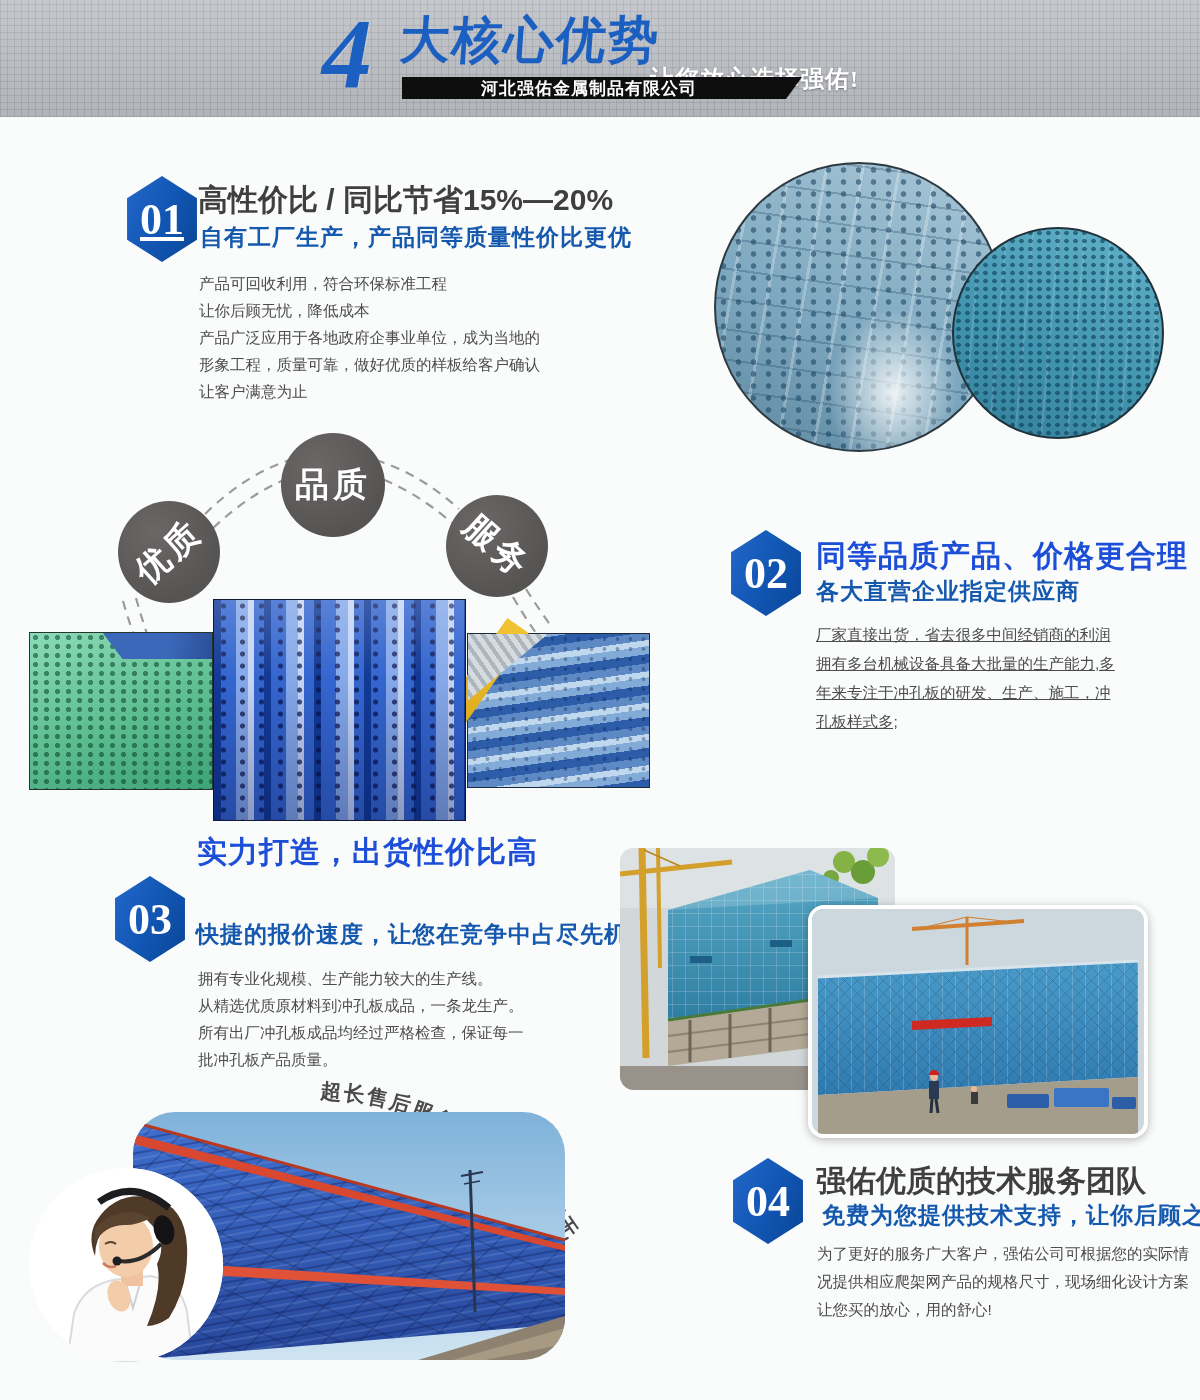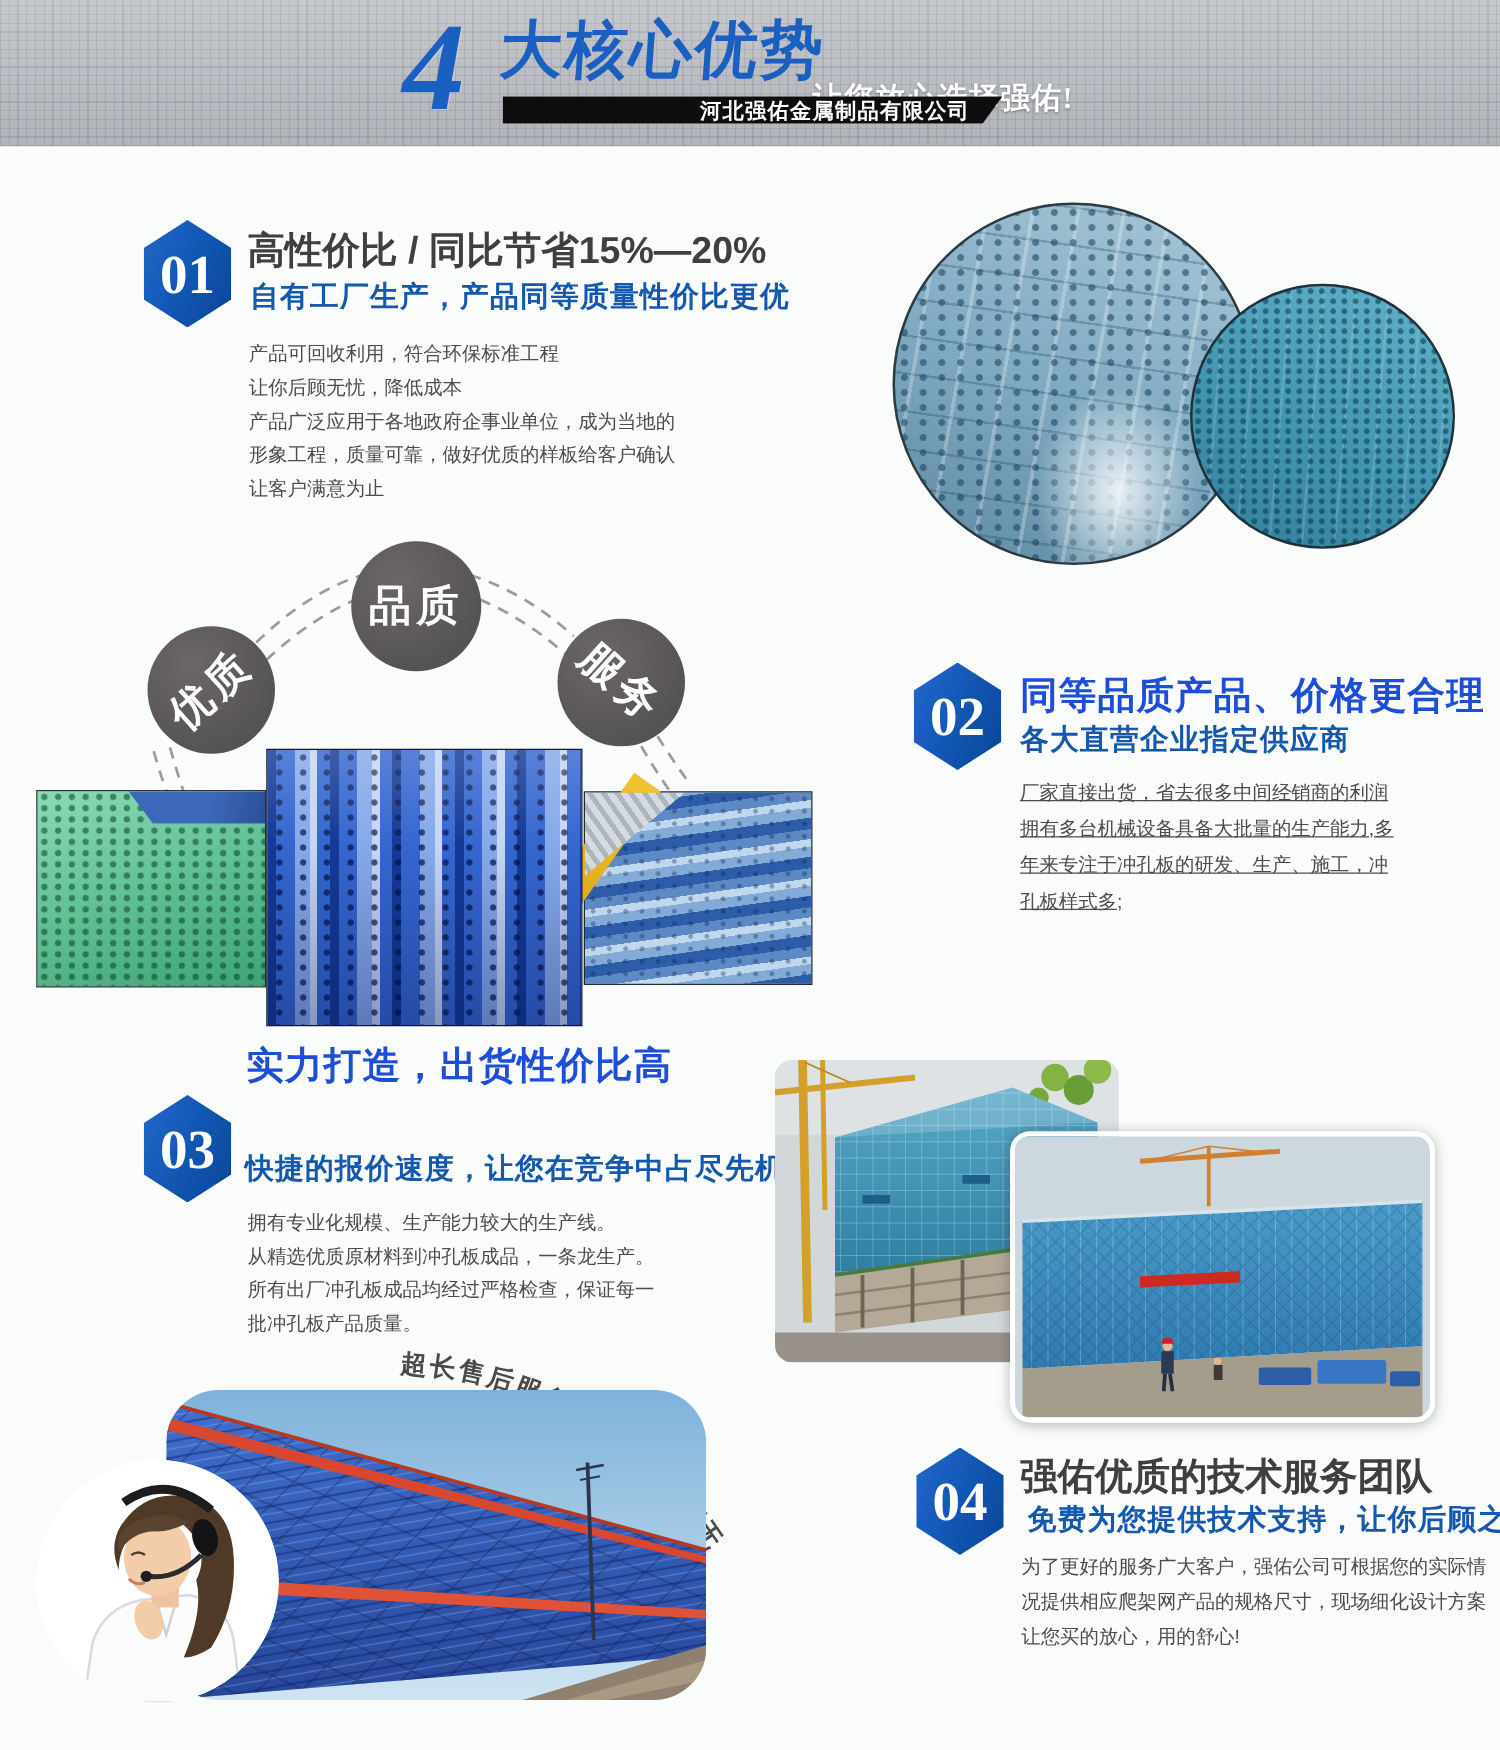--- a/index.html
+++ b/index.html
@@ -14,21 +14,21 @@
       repeating-linear-gradient(0deg,rgba(138,143,150,.35) 0 1px,transparent 1px 7px),
       repeating-linear-gradient(90deg,rgba(138,143,150,.35) 0 1px,transparent 1px 7px);}
   #big-number{position:absolute;left:322px;top:4px;font:900 100px "Liberation Serif",serif;
     font-style:italic;color:#1b5fc1;line-height:100px;text-shadow:1px 1px 0 rgba(255,255,255,.25);}
   #header-title{position:absolute;left:400px;top:12px;font:900 50px "Liberation Serif",serif;
     color:#1b5fc1;line-height:56px;letter-spacing:2px;transform:skewX(-4deg);}
   #header-slogan{position:absolute;left:650px;top:36px;font:700 24px "Liberation Serif",serif;
     color:#ffffff;line-height:30px;letter-spacing:1px;text-shadow:0 1px 2px rgba(0,0,0,.35);margin-top:28px;}
   #company-banner{position:absolute;left:402px;top:77px;width:400px;height:22px;background:#0e0e0e;
     clip-path:polygon(0 0,100% 0,calc(100% - 16px) 100%,0 100%);
-    display:flex;align-items:center;justify-content:flex-end;}
+    display:flex;align-items:center;justify-content:center;}
   #company-banner span{font:700 17px "Liberation Sans",sans-serif;color:#fff;letter-spacing:1px;padding-right:26px;}
 
   
   .hex{position:absolute;width:76px;height:86px;
     clip-path:polygon(50% 0,96% 26%,96% 74%,50% 100%,4% 74%,4% 26%);
     background:linear-gradient(115deg,#2469cd 0%,#1156b2 52%,#0a4496 100%);
     display:flex;align-items:center;justify-content:center;
     color:#fff;font:700 44px "Liberation Serif",serif;}
   .t-sans{position:absolute;font:700 30px "Liberation Sans",sans-serif;color:#3f3f3f;white-space:nowrap;text-align:right;}
   .t-serif{position:absolute;font:700 30px "Liberation Serif",serif;color:#1d4ed8;white-space:nowrap;letter-spacing:1px;}
@@ -128,21 +128,21 @@
       <path d="M 526 589 Q 538 608 551 626"></path>
     </g>
     <defs>
       <path id="arcPath" d="M 320 1098 Q 480 1104 570 1245" fill="none"></path>
     </defs>
     <text id="arc-slogan-text">
       <textPath href="#arcPath" xlink:href="#arcPath">超长售后服务期，让你后顾无忧！</textPath>
     </text>
   </svg>
 
-  <div class="hex" style="left:112px;top:176px;">
+  <div class="hex" style="left:124px;top:176px;text-decoration:underline;">
     <span>01</span>
   </div>
   <div class="t-sans" style="left:198px;top:180px;">高性价比 / 同比节省15%—20%</div>
   <div class="sub" style="left:200px;top:222px;">自有工厂生产，产品同等质量性价比更优</div>
   <div class="bodyblock" style="left:199px;top:270px;">
     <div class="bline">产品可回收利用，符合环保标准工程</div>
     <div class="bline">让你后顾无忧，降低成本</div>
     <div class="bline">产品广泛应用于各地政府企事业单位，成为当地的</div>
     <div class="bline">形象工程，质量可靠，做好优质的样板给客户确认</div>
     <div class="bline">让客户满意为止</div>

